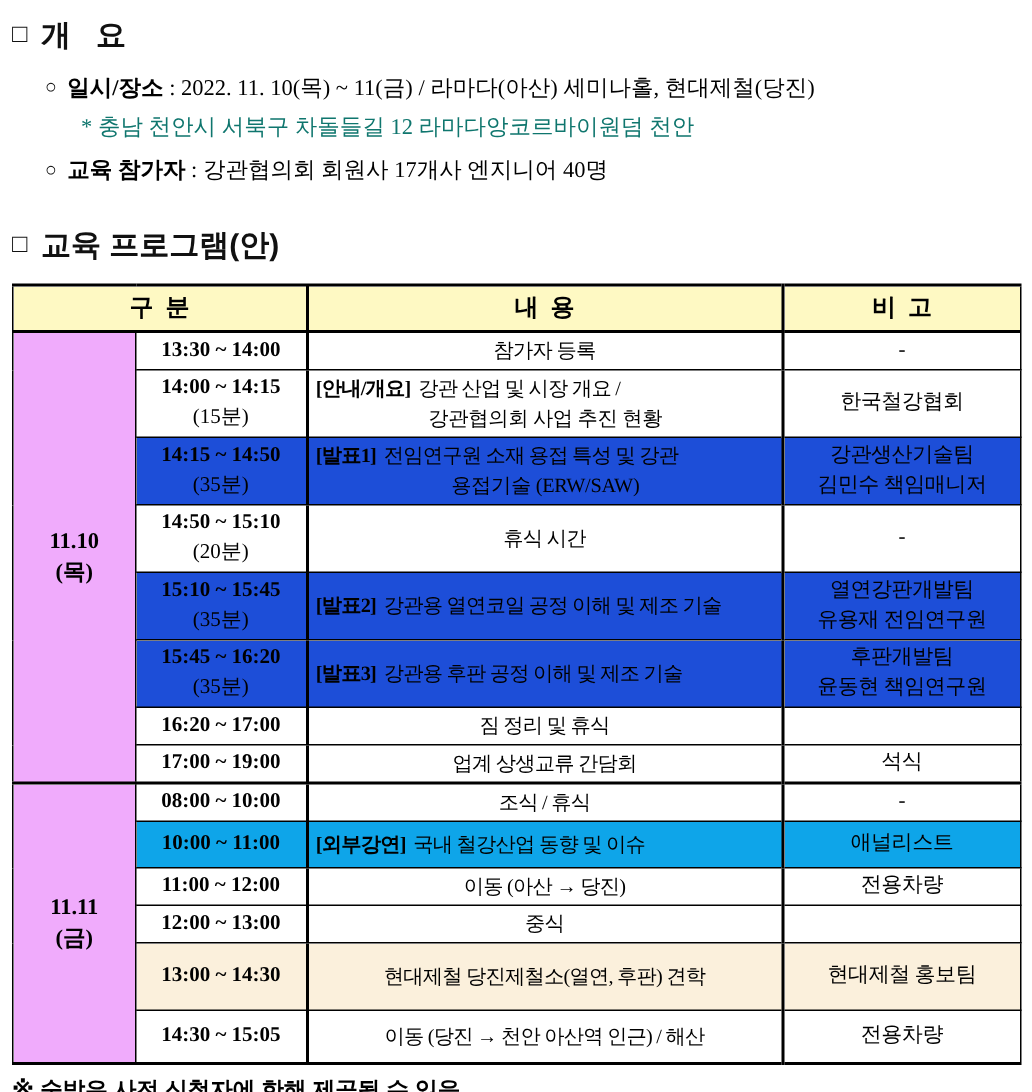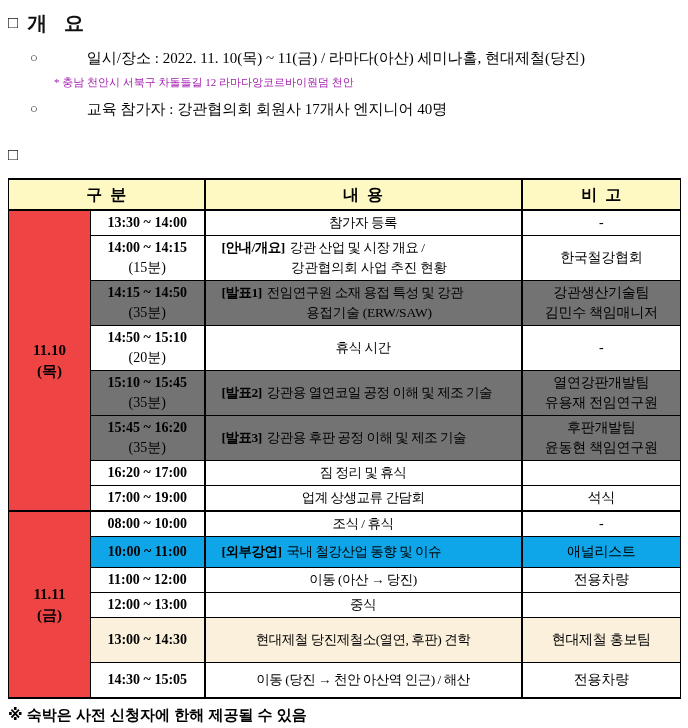--- a/index.html
+++ b/index.html
@@ -16,22 +16,22 @@
     font-family:"Liberation Sans","DejaVu Sans",sans-serif;
     font-weight:900;font-size:20px;color:#111;
     display:flex;align-items:center;margin:4px 0 12px 0;
     white-space:pre;
   }
   .box-glyph{font-size:17px;font-weight:400;margin-right:9px;position:relative;top:-1px;}
 
   
   .ov-item{display:flex;align-items:baseline;margin:7px 0 7px 22px;font-size:15px;white-space:pre;}
   .ov-bullet{font-size:13px;margin-right:7px;position:relative;top:-1px;}
-  .ov-label{font-weight:400;margin-left:42px;}
-  .ov-note{margin:0px 0 10px 46px;font-size:11px;color:#a21caf;white-space:pre;}
+  .ov-label{font-weight:700;}
+  .ov-note{margin:0px 0 10px 46px;font-size:15px;color:#0f766e;white-space:pre;}
   .spacer{height:16px;}
 
   
   table{
     width:672px;border-collapse:collapse;table-layout:fixed;
     margin-top:8px;
     border-top:2.5px solid #000;border-bottom:2.5px solid #000;
     border-left:1.5px solid #000;border-right:1.5px solid #000;
   }
   col.c-date{width:82px;} col.c-time{width:114px;} col.c-content{width:317px;} col.c-note{width:159px;}
@@ -42,32 +42,32 @@
     overflow:hidden;
   }
   thead th{
     background:#fef9c3;font-weight:700;font-size:16px;height:25px;
     border-bottom:2px solid #000;white-space:pre;
   }
   th.gubun,td.time{border-right:2px solid #000;}
   th.naeyong,td.content{border-right:2px solid #000;}
   tbody.day-group{border-top:2px solid #000;}
   td.date{
-    background:#ef4444;font-weight:700;font-size:15px;line-height:21px;
+    background:#f0abfc;font-weight:700;font-size:15px;line-height:21px;
     border-right:1px solid #000;
   }
   td.time{font-weight:700;white-space:pre;}
   td.time .dur{font-weight:400;}
   td.content .cline{white-space:nowrap;letter-spacing:-0.5px;font-size:13.5px;}
-  td.content.left{text-align:left;padding-left:16px;}
+  td.content.left{text-align:left;padding-left:5px;}
   td.content .cline2{text-align:center;letter-spacing:-0.2px;font-size:13.5px;}
   .tag{font-weight:700;}
   .ctext{margin-left:5px;}
   td.note{letter-spacing:-0.3px;}
-  tr.hl-green td{background:#737373;}
+  tr.hl-green td{background:#1d4ed8;}
   tr.hl-pink td{background:#0ea5e9;padding-top:5px;padding-bottom:5px;}
   tr.hl-cream td{background:#fbf0dc;padding-top:12px;padding-bottom:12px;font-family:Liberation Serif, serif;}
   tbody.day-group:last-child tr:last-child td{padding-top:7px;padding-bottom:7px;}
 
   
   .footer{
     font-family:"Liberation Sans","DejaVu Sans",sans-serif;
     font-weight:800;font-size:15px;margin:7px 0 0 0;white-space:pre;
   }
 </style>
@@ -79,21 +79,21 @@
   <div class="h1"><span class="box-glyph">□</span><span>개   요</span></div>
 
   <div class="ov-item"><span class="ov-bullet">○</span><span class="ov-label">일시/장소</span><span> : </span><span>2022. 11. 10(목) ~ 11(금) / 라마다(아산) 세미나홀, 현대제철(당진)</span></div>
 
   <div class="ov-note">* 충남 천안시 서북구 차돌들길 12 라마다앙코르바이원덤 천안</div>
 
   <div class="ov-item"><span class="ov-bullet">○</span><span class="ov-label">교육 참가자</span><span> : </span><span>강관협의회 회원사 17개사 엔지니어 40명</span></div>
 
   <div class="spacer"></div>
 
-  <div class="h1"><span class="box-glyph">□</span></div>
+  <div class="h1"><span class="box-glyph">□</span><span>교육 프로그램(안)</span></div>
 
   <table id="program-table">
     <colgroup>
       <col class="c-date">
         <col class="c-time">
         <col class="c-content">
         <col class="c-note">
     </colgroup>
     <thead>
       <tr>

